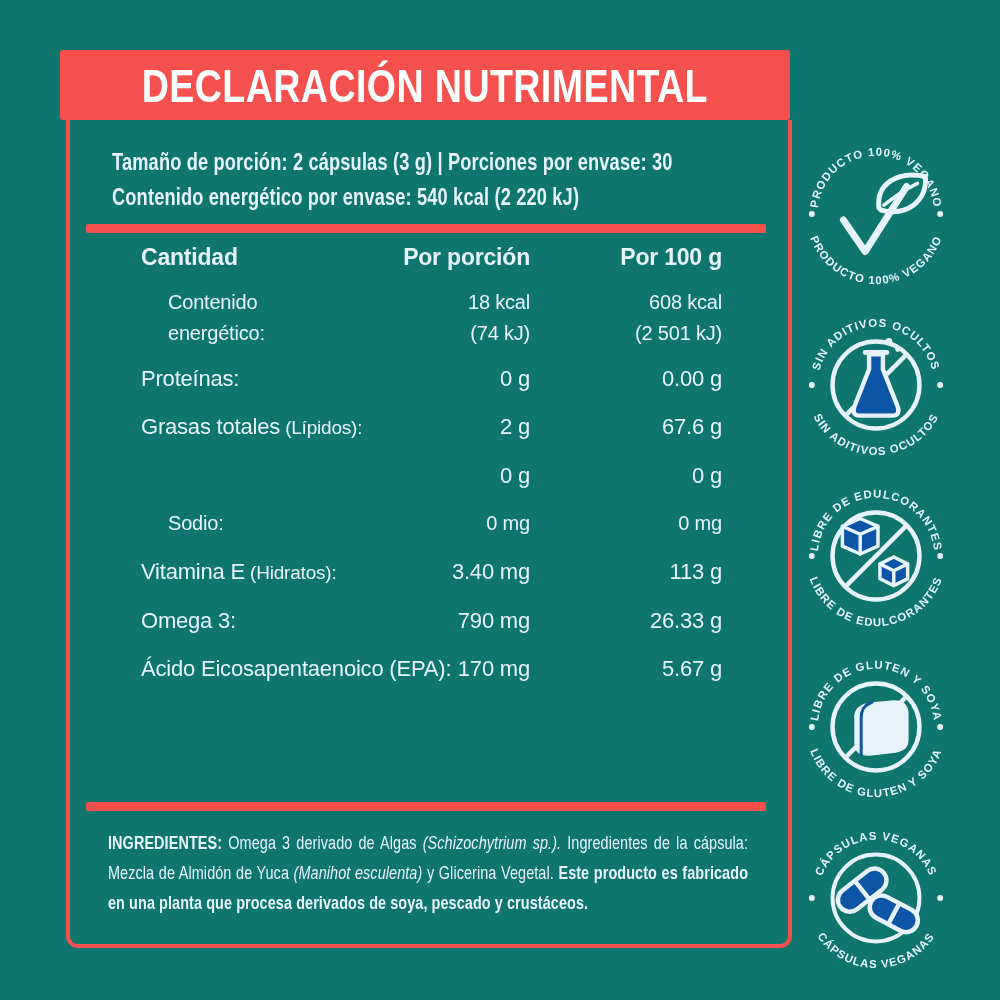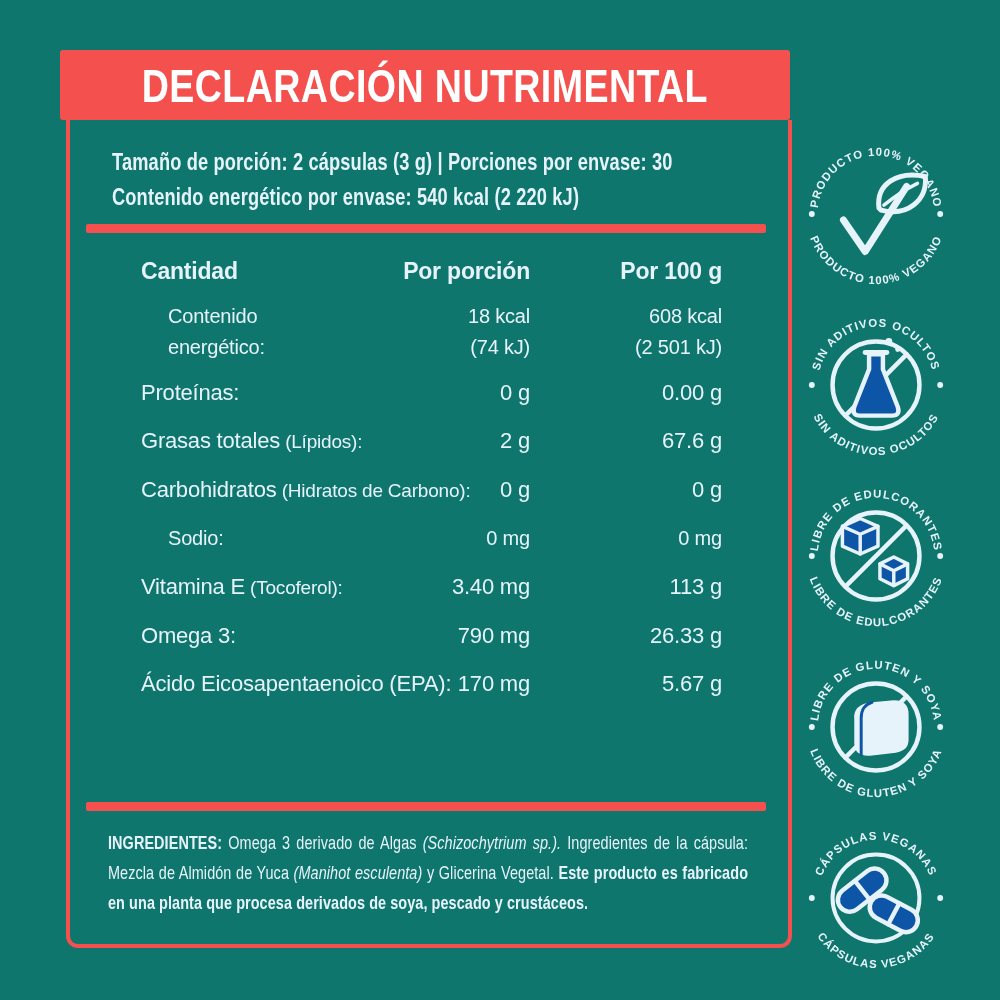--- a/index.html
+++ b/index.html
@@ -26,21 +26,21 @@
   }
   .serving { position:absolute; left:42px; right:0; top:24px; }
   .serving-inner {
     width:132%; transform:scaleX(0.76); transform-origin:0 0;
     font-weight:bold; font-size:24px; line-height:35px; letter-spacing:0.2px;
   }
   .divider { position:absolute; left:16px; right:22px; height:9px; background:#F4514E; border-radius:2px; }
   .divider.top { top:104px; }
   .divider.bottom { top:682px; }
   
-  .ntable { position:absolute; left:71px; right:66px; top:138px; font-size:22px; letter-spacing:-0.2px; }
+  .ntable { position:absolute; left:71px; right:66px; top:124px; font-size:22px; letter-spacing:-0.2px; }
   .t-row { position:relative; margin-bottom:21px; min-height:27px; }
   .t-row.head { font-weight:bold; font-size:23px; margin-bottom:16px; }
   .t-row.bold { font-weight:normal; font-size:20px;margin-left:27px; }
   .t-row.energy { margin-bottom:16px; }
   .t-label { display:inline-block; line-height:27px; max-width:330px; }
   .note { font-size:19px; letter-spacing:-0.2px;margin-top:20px; }
   .t-val { position:absolute; top:0; text-align:right; line-height:27px; white-space:nowrap; }
   .t-val.v2 { right:192px; }
   .t-val.v3 { right:0; }
   .t-row.energy .t-label, .t-row.energy .t-val { line-height:31px; }
@@ -83,23 +83,23 @@
     <div class="ntable">
       <div class="t-row head">
         <div class="t-label">Cantidad</div>
         <div class="t-val v2">Por porción</div>
         <div class="t-val v3">Por 100 g</div>
       </div>
       <div>
           <div class="t-row bold energy"><div class="t-label">Contenido<br>energético:</div><div class="t-val v2">18 kcal<br>(74 kJ)</div><div class="t-val v3">608 kcal<br>(2 501 kJ)</div></div>
           <div class="t-row"><div class="t-label">Proteínas:</div><div class="t-val v2">0 g</div><div class="t-val v3">0.00 g</div></div>
           <div class="t-row"><div class="t-label">Grasas totales<span class="note"> (Lípidos):</span></div><div class="t-val v2">2 g</div><div class="t-val v3">67.6 g</div></div>
-          <div class="t-row"><div class="t-label">Carbohidratos<span class="note"> (Hidratos de Carbono):</span></div><div class="t-val v2">0 g</div><div class="t-val v3">0 g</div></div>
+          <div class="t-row"><div class="t-val v2">0 g</div><div class="t-val v3">0 g</div></div>
           <div class="t-row bold"><div class="t-label">Sodio:</div><div class="t-val v2">0 mg</div><div class="t-val v3">0 mg</div></div>
-          <div class="t-row"><div class="t-label">Vitamina E<span class="note"> (Tocoferol):</span></div><div class="t-val v2">3.40 mg</div><div class="t-val v3">113 g</div></div>
+          <div class="t-row"><div class="t-label">Vitamina E<span class="note"> (Hidratos):</span></div><div class="t-val v2">3.40 mg</div><div class="t-val v3">113 g</div></div>
           <div class="t-row"><div class="t-label">Omega 3:</div><div class="t-val v2">790 mg</div><div class="t-val v3">26.33 g</div></div>
           <div class="t-row"><div class="t-label">Ácido Eicosapentaenoico (EPA):</div><div class="t-val v2">170 mg</div><div class="t-val v3">5.67 g</div></div>
         </div>
     </div>
 
     <div class="divider bottom"></div>
 
     <div class="ingredients">
       <p class="ingredients-inner" style="margin:0"><span class="seg-bold">INGREDIENTES:</span><span class=""> Omega 3 derivado de Algas </span><span class="seg-italic">(Schizochytrium sp.).</span><span class=""> Ingredientes de la cápsula: Mezcla de Almidón de Yuca </span><span class="seg-italic">(Manihot esculenta)</span><span class=""> y Glicerina Vegetal. </span><span class="seg-bold">Este producto es fabricado en una planta que procesa derivados de soya, pescado y crustáceos.</span></p>
     </div>

